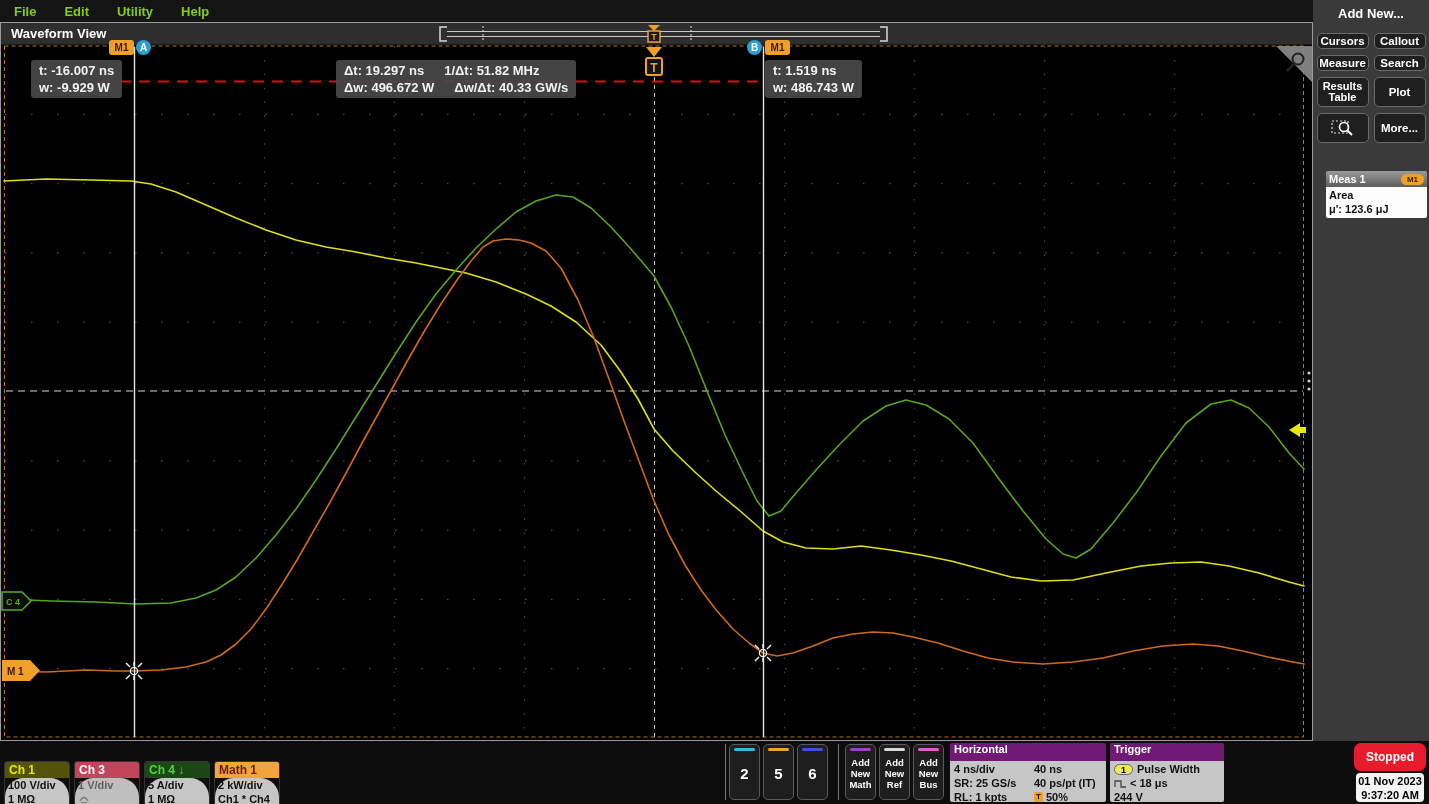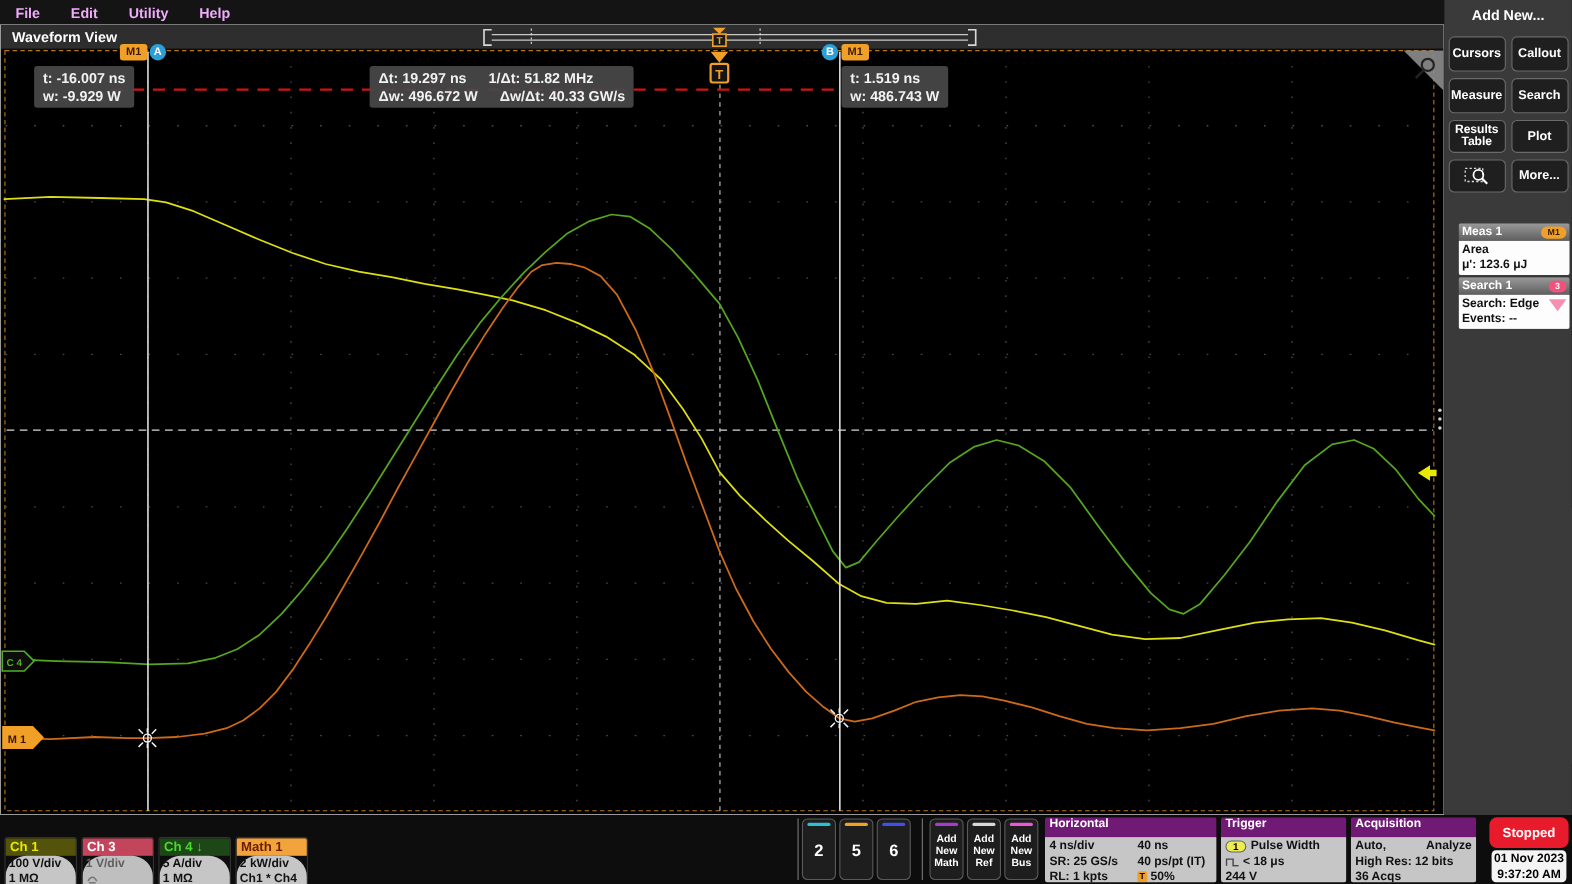--- a/index.html
+++ b/index.html
@@ -1,40 +1,40 @@
 <!DOCTYPE html>
 <html><head>
 <meta charset="utf-8">
 <style>
   * { margin:0; padding:0; box-sizing:border-box; font-family:"Liberation Sans", sans-serif; }
   html,body { width:1429px; height:804px; background:#000; overflow:hidden; }
   .app { position:relative; width:1429px; height:804px; background:#0b0b0b; }
 
   
   .menubar { position:absolute; left:0; top:0; width:1313px; height:22px; background:#141414; display:flex; align-items:center; padding-left:14px; gap:28px; }
-  .menubar .menu-item { color:#f0abfc; font-size:13px; font-weight:bold; cursor:default; }
+  .menubar .menu-item { color:#84cc16; font-size:13px; font-weight:bold; cursor:default; }
 
   
   .waveview { position:absolute; left:0; top:22px; width:1313px; height:719px; border:1px solid #9a9a9a; background:#000; }
   .titlebar { position:relative; height:22px; background:#2e2e2e; border-bottom:1px solid #1a1a1a; }
   .titlebar .vtitle { position:absolute; left:10px; top:3px; color:#fff; font-size:13px; font-weight:bold; }
   .overview { position:absolute; left:437px; top:2px; }
   .plot { position:relative; width:100%; height:695px; background:#000; }
   .plot svg.layer { position:absolute; left:0; top:0; width:1311px; height:695px; }
 
   .readout { position:absolute; background:rgba(72,72,72,.93); border-radius:3px; color:#f2f2f2; font-size:13px; font-weight:bold; line-height:17px; padding:2px 8px; white-space:nowrap; z-index:5; }
   .readout .cols { display:flex; gap:20px; }
   .badge-pill { position:absolute; z-index:6; background:#f0a028; color:#3c1a00; font-size:10px; font-weight:bold; border-radius:3px; width:25px; height:15px; text-align:center; line-height:15px; }
   .badge-circle { position:absolute; z-index:6; background:#2b9fd8; color:#fff; font-size:10px; font-weight:bold; border-radius:50%; width:15px; height:15px; text-align:center; line-height:15px; }
 
   
   .sidebar { position:absolute; left:1313px; top:0; width:116px; height:741px; background:#3a3a3a; padding-top:6px; }
   .sidebar .sb-title { color:#fff; font-size:13px; font-weight:bold; text-align:center; margin-bottom:12px; }
   .sb-grid { display:grid; grid-template-columns:52px 52px; gap:6px 5px; justify-content:center; }
-  .sb-btn { height:32px; background:#1f1f1f; border:1px solid #6a6a6a; border-radius:5px; color:#fff; font-size:11.5px; font-weight:bold; display:flex; align-items:center; justify-content:center; text-align:center; line-height:11px; cursor:pointer; }
+  .sb-btn { height:16px; background:#1f1f1f; border:1px solid #6a6a6a; border-radius:5px; color:#fff; font-size:11.5px; font-weight:bold; display:flex; align-items:center; justify-content:center; text-align:center; line-height:11px; cursor:pointer; }
   .sb-btn.tall { height:30px; }
   .panel { width:101px; margin:2px 0 0 13px; border-radius:2px; overflow:hidden; }
   .panel .p-head { height:16px; background:linear-gradient(#9a9a9a,#5e5e5e); display:flex; align-items:center; justify-content:space-between; padding:0 3px; }
   .panel .p-head .p-title { color:#fff; font-size:11px; font-weight:bold; }
   .panel .p-body { background:#fdfdfd; padding:1px 3px 2px 3px; position:relative; }
   .panel .p-body div { color:#111; font-size:11px; font-weight:bold; line-height:14px; white-space:nowrap; }
   .pill-sm { font-size:8px; font-weight:bold; border-radius:7px; padding:1px 6px; }
   .tri-pink { position:absolute; right:3px; top:4px; width:0; height:0; border-left:8px solid transparent; border-right:8px solid transparent; border-top:11px solid #f78fb0; }
 
   
@@ -205,31 +205,20 @@
       <div class="p-head">
         <span class="p-title">Meas 1</span>
         <span class="pill-sm" style="background:#f0a028; color:#3c1a00;">M1</span>
       </div>
       <div class="p-body">
         <div>Area</div>
         <div>μ': 123.6 μJ</div>
       </div>
     </div>
 
-    <div class="panel">
-      <div class="p-head">
-        <span class="p-title">Search 1</span>
-        <span class="pill-sm" style="background:#f2527a; color:#fff;">3</span>
-      </div>
-      <div class="p-body">
-        <div>Search: Edge</div>
-        <div>Events: --</div>
-        <div class="tri-pink"></div>
-      </div>
-    </div>
   </div>
 
   <div class="bottombar">
     <div id="channel-badges">
         <div class="ch-badge" style="left:4px;">
           <div class="ch-head" style="background:#53530b;color:#e9e900">Ch 1</div>
           <div class="ch-body" style="background:#c6c6c6;color:#111111">
             <div class="ch-row">100 V/div</div>
             <div class="ch-row">1 MΩ</div>
             <div class="ch-row">500 MHz<span class="bw"> Bw</span></div>
@@ -336,35 +325,20 @@
             <path d="M1,9 V3 H7 V9 H12" fill="none" stroke="#445" stroke-width="1.3"></path>
           </svg>
           <span>&lt; 18 μs</span>
           </div>
         <div class="info-row">
             <span>244 V</span>
           </div>
       </div>
     </div>
 
-    <div class="info-panel" style="left:1228px; width:114px;">
-      <div class="info-head">Acquisition</div>
-      <div class="info-body">
-        <div class="info-row" style="justify-content:space-between;">
-            <span>Auto,</span>
-            <span>Analyze</span>
-          </div>
-        <div class="info-row">
-            <span>High Res: 12 bits</span>
-          </div>
-        <div class="info-row">
-            <span>36 Acqs</span>
-          </div>
-      </div>
-    </div>
 
     <div class="stopped-btn">Stopped</div>
     <div class="datetime">
       <div>01 Nov 2023</div>
       <div>9:37:20 AM</div>
     </div>
   </div>
 </div>
 
 </body></html>

